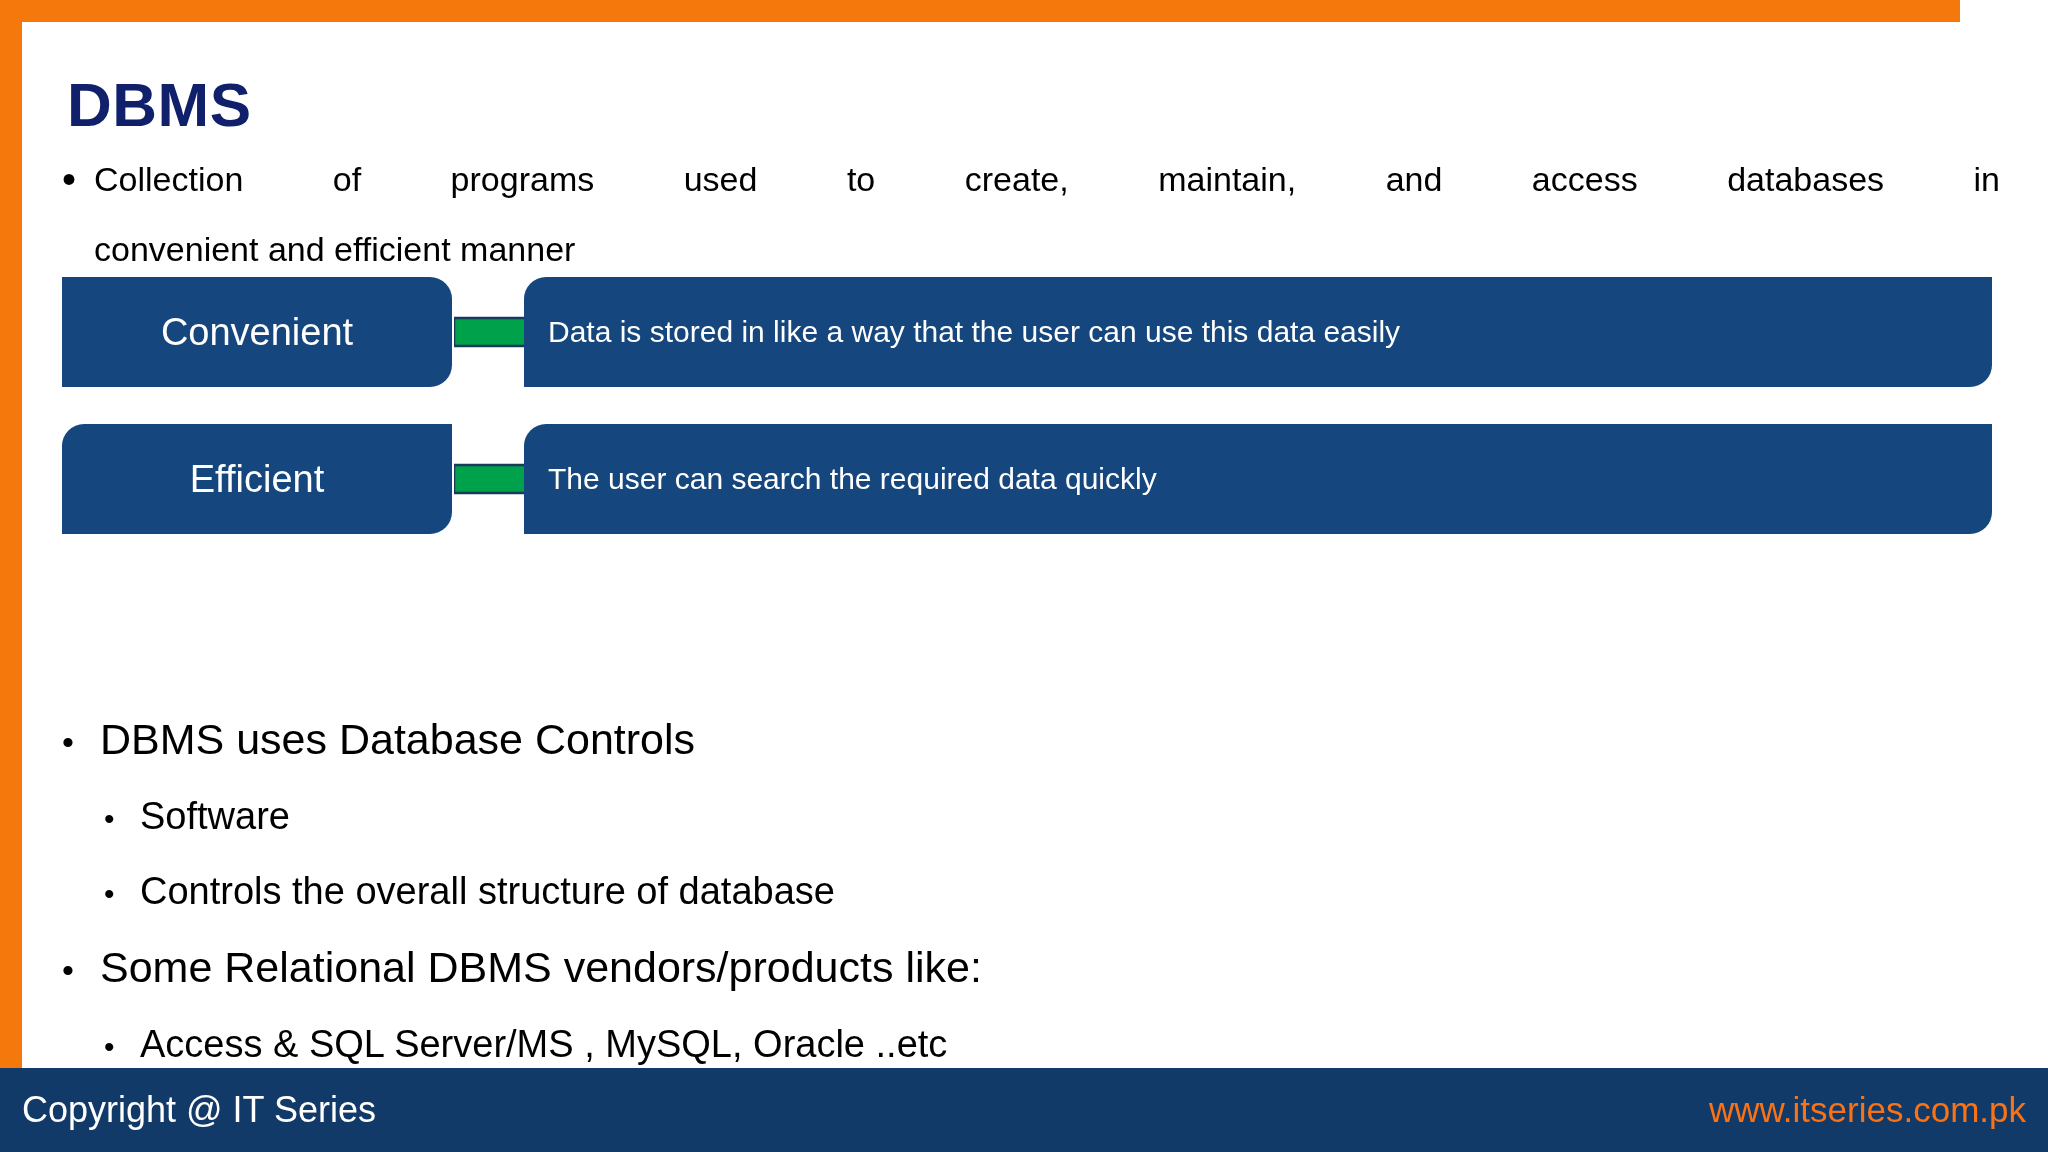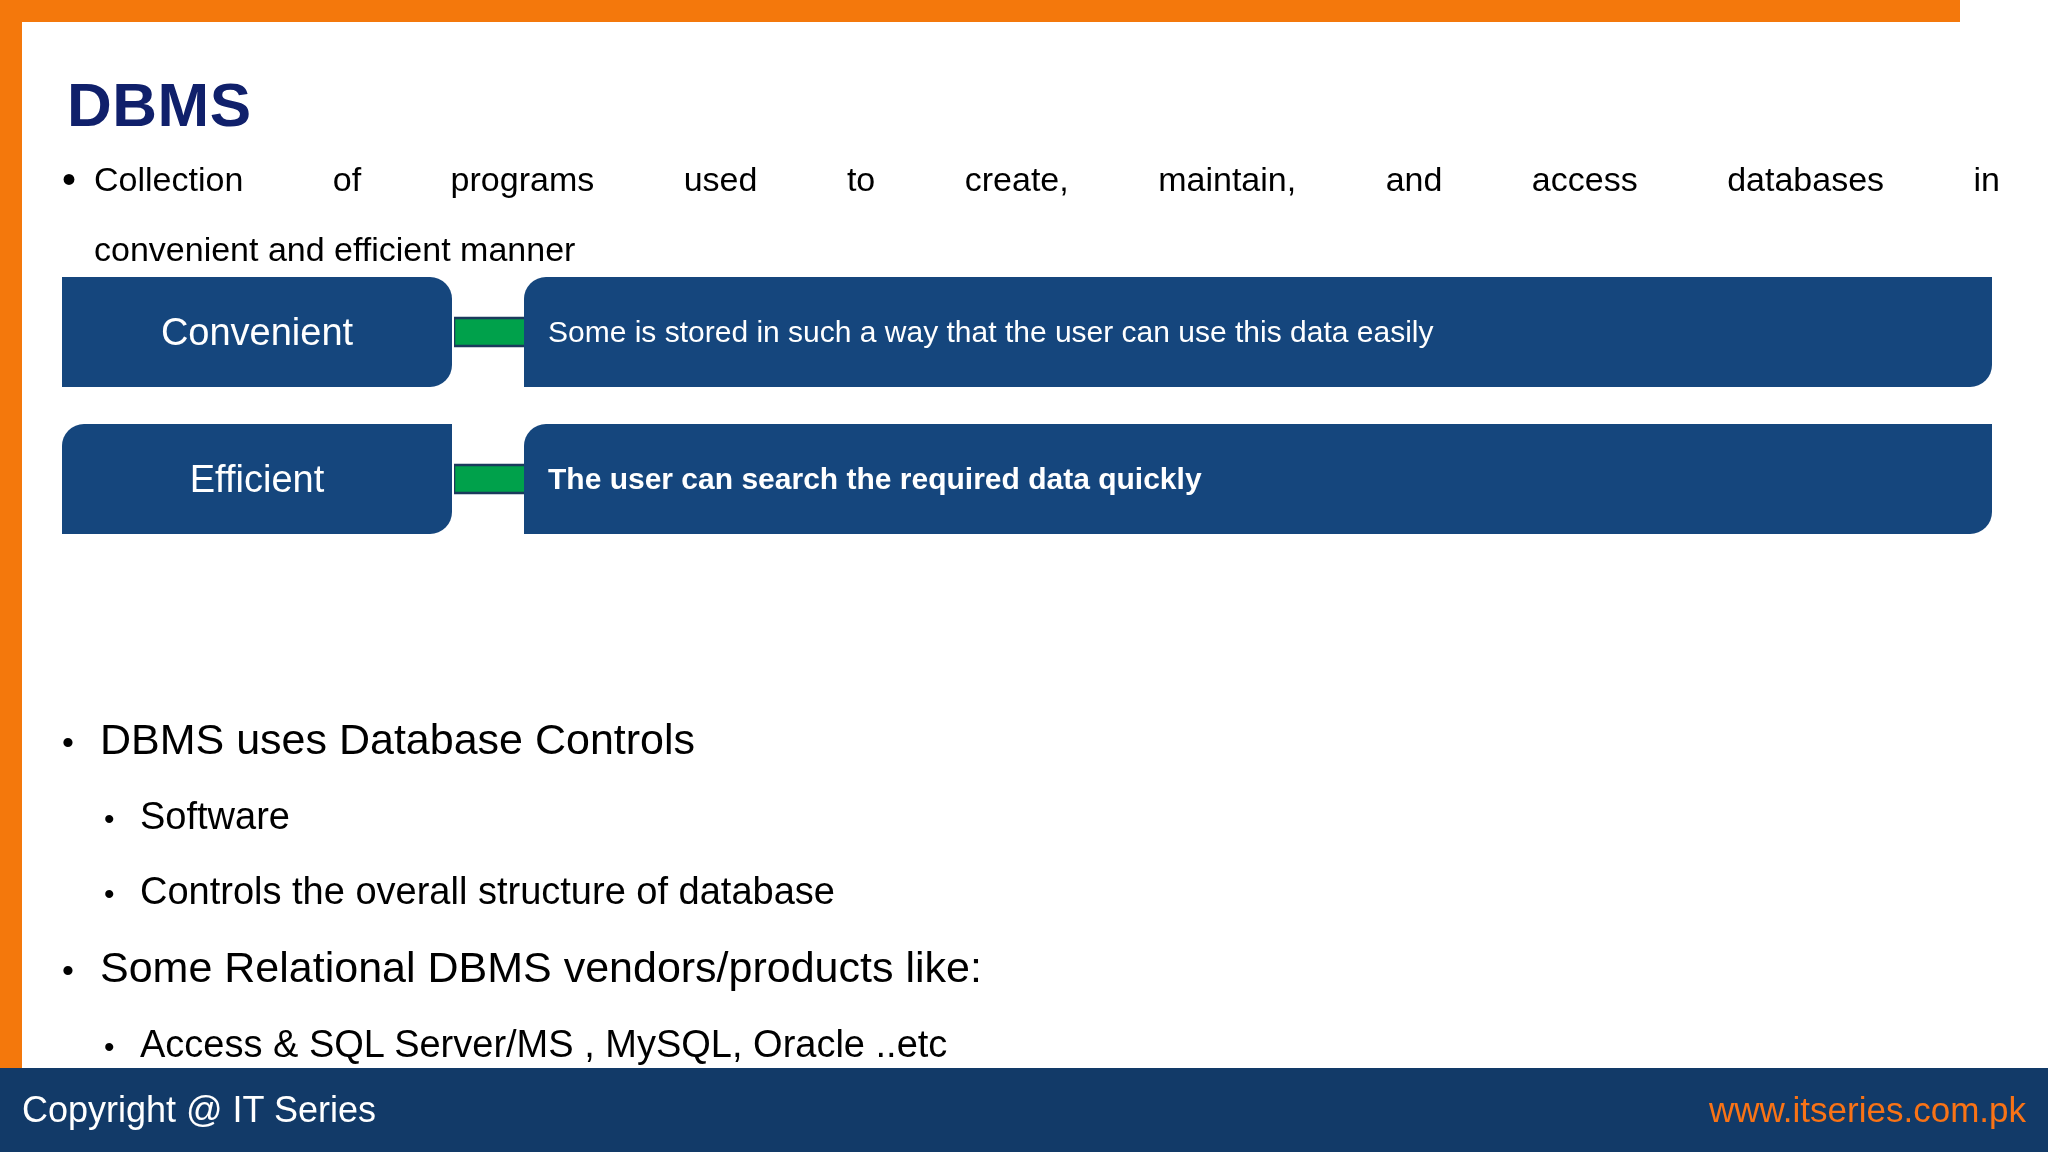--- a/index.html
+++ b/index.html
@@ -118,21 +118,21 @@
     height: 110px;
     background: #15467D;
     display: flex;
     align-items: center;
     color: #ffffff;
     font-size: 30px;
     padding-left: 24px;
     box-sizing: border-box;
   }
   .desc-box.r1 { border-radius: 22px 0 22px 0; }
-  .desc-box.r2 { border-radius: 22px 0 22px 0; font-weight: bold; }
+  .desc-box.r2 { border-radius: 22px 0 22px 0; }
 
   .arrow {
     position: absolute;
     left: 392px;
     top: 24px;
     width: 130px;
     height: 62px;
   }
 
   
@@ -209,21 +209,21 @@
       <div class="row">
         <div class="label-box r1">
           <span>Convenient</span>
         </div>
         <div class="arrow">
           <svg viewBox="0 0 130 62" width="130" height="62" preserveAspectRatio="none">
             <polygon points="0,17 83,17 83,2 129,31 83,60 83,45 0,45" fill="#00A14B" stroke="#1A3A5C" stroke-width="2.5"></polygon>
           </svg>
         </div>
         <div class="desc-box r1">
-          <span>Some is stored in such a way that the user can use this data easily</span>
+          <span>Data is stored in like a way that the user can use this data easily</span>
         </div>
       </div>
 
       <div class="row">
         <div class="label-box r2">
           <span>Efficient</span>
         </div>
         <div class="arrow">
           <svg viewBox="0 0 130 62" width="130" height="62" preserveAspectRatio="none">
             <polygon points="0,17 83,17 83,2 129,31 83,60 83,45 0,45" fill="#00A14B" stroke="#1A3A5C" stroke-width="2.5"></polygon>

